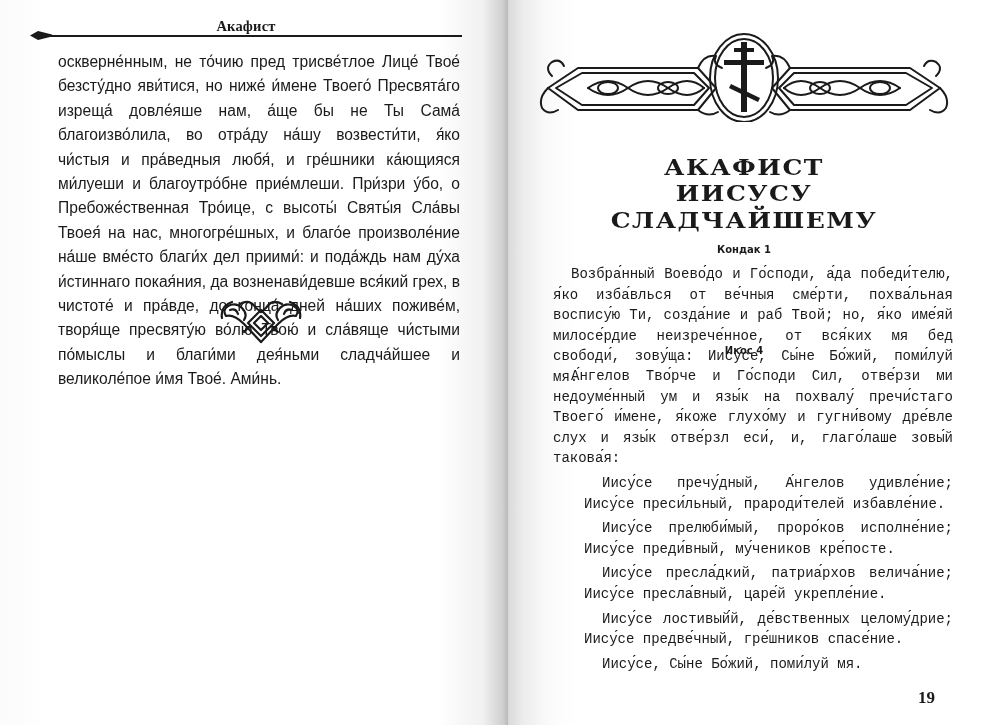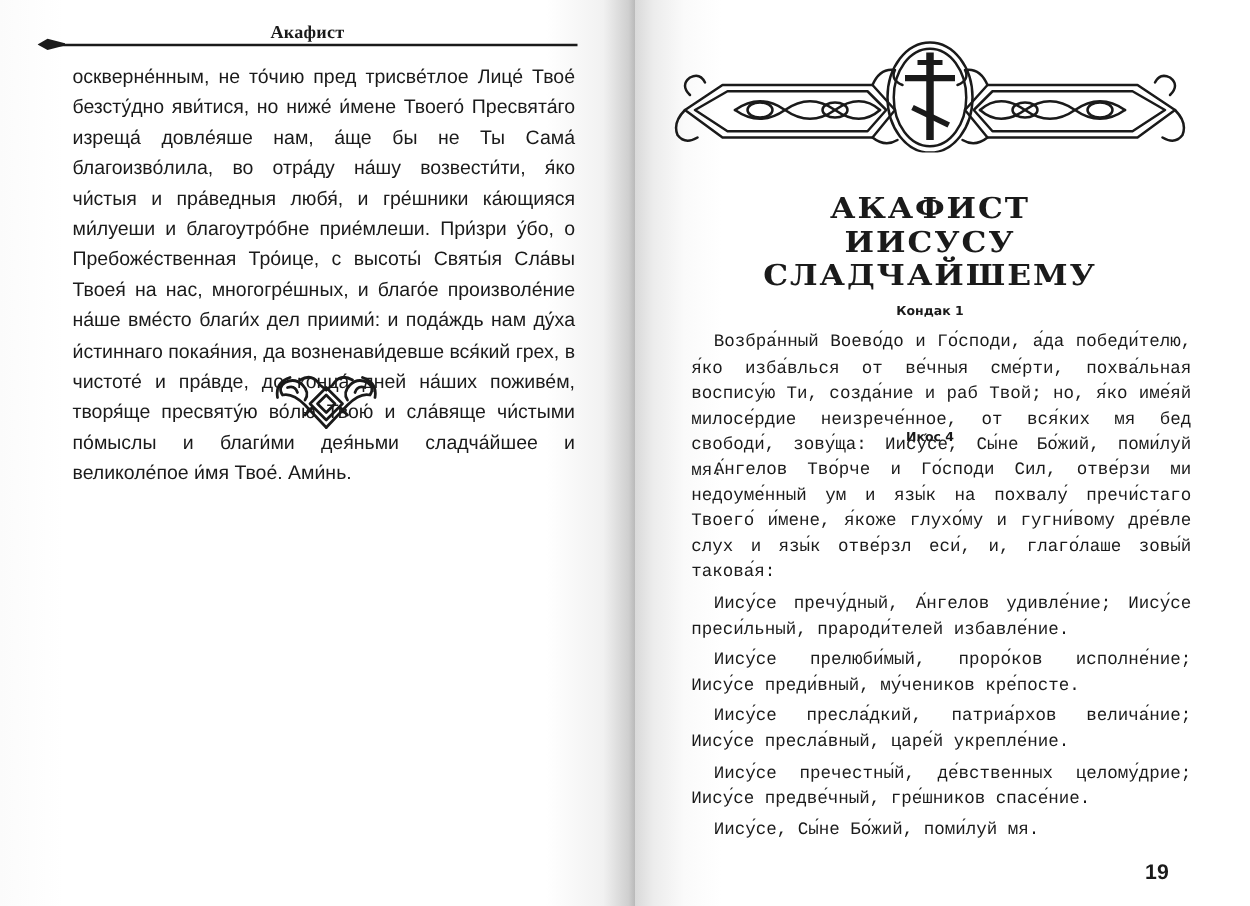--- a/index.html
+++ b/index.html
@@ -62,24 +62,24 @@
   }
   .rtext {
     position: absolute; left: 45px; width: 400px;
     font-size: 14px; line-height: 20.6px; text-align: justify; font-family: Liberation Mono, monospace;
   }
   .rtext p { margin: 0; text-indent: 18px; }
   .kondak-heading { top: 244px; }
   .kondak-text { top: 264px; }
   .ikos-heading { top: 345px; }
   .ikos-text { top: 366px; }
-  .ikos-text p + p { margin-top: 4px; }
+  .ikos-text p + p { margin-top: 4px; margin-left: 31px; }
   .page-number {
     position: absolute; right: 65px; top: 688px;
-    font-family: Liberation Sans, sans-serif; font-weight: bold; font-size: 17px;
+    font-family: Liberation Serif, serif; font-weight: bold; font-size: 17px;
   }
 </style>
 </head>
 <body>
 
 <div class="spread">
 
   <div class="page page-left">
     <div class="running-head">
       <div class="rule"></div>
@@ -160,19 +160,19 @@
     <div class="rtext kondak-text">
       <p>Возбра́нный Воево́до и Го́споди, а́да победи́телю, я́ко изба́вльcя от ве́чныя сме́рти, похва́льная воспису́ю Ти, созда́ние и раб Твой; но, я́ко име́яй милосе́рдие неизрече́нное, от вся́ких мя бед свободи́, зову́ща: Иису́се, Сы́не Бо́жий, поми́луй мя.</p>
     </div>
 
     <div class="section-heading ikos-heading">Икос 4</div>
     <div class="rtext ikos-text">
       <p>А́нгелов Тво́рче и Го́споди Сил, отве́рзи ми недоуме́нный ум и язы́к на похвалу́ пречи́стаго Твоего́ и́мене, я́коже глухо́му и гугни́вому дре́вле слух и язы́к отве́рзл еси́, и, глаго́лаше зовы́й такова́я:</p>
       <p>Иису́се пречу́дный, А́нгелов удивле́ние; Иису́се преси́льный, прароди́телей избавле́ние.</p>
       <p>Иису́се прелюби́мый, проро́ков исполне́ние; Иису́се преди́вный, му́чеников кре́посте.</p>
       <p>Иису́се пресла́дкий, патриа́рхов велича́ние; Иису́се пресла́вный, царе́й укрепле́ние.</p>
-      <p>Иису́се пречестны́й, де́вственных целому́дрие; Иису́се предве́чный, гре́шников спасе́ние.</p>
+      <p>Иису́се лостивый́й, де́вственных целому́дрие; Иису́се предве́чный, гре́шников спасе́ние.</p>
       <p>Иису́се, Сы́не Бо́жий, поми́луй мя.</p>
     </div>
 
     <div class="page-number">19</div>
   </div>
 </div>
 
 </body></html>

